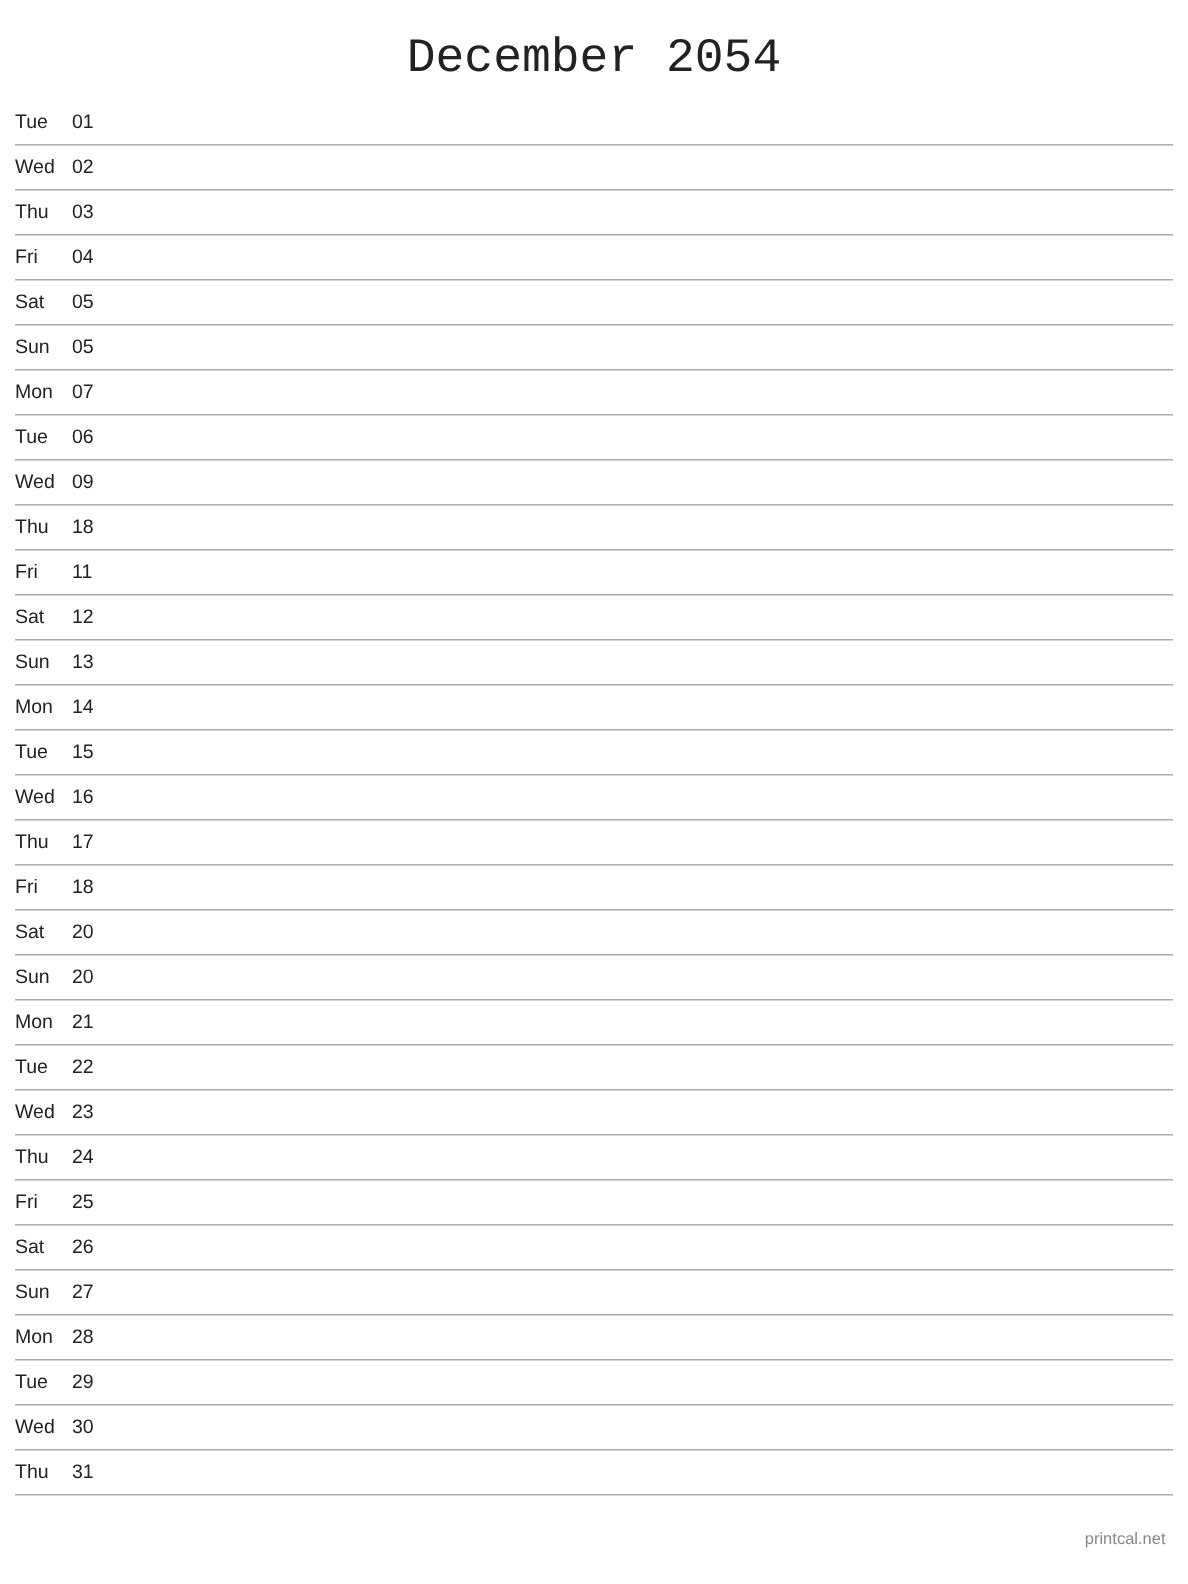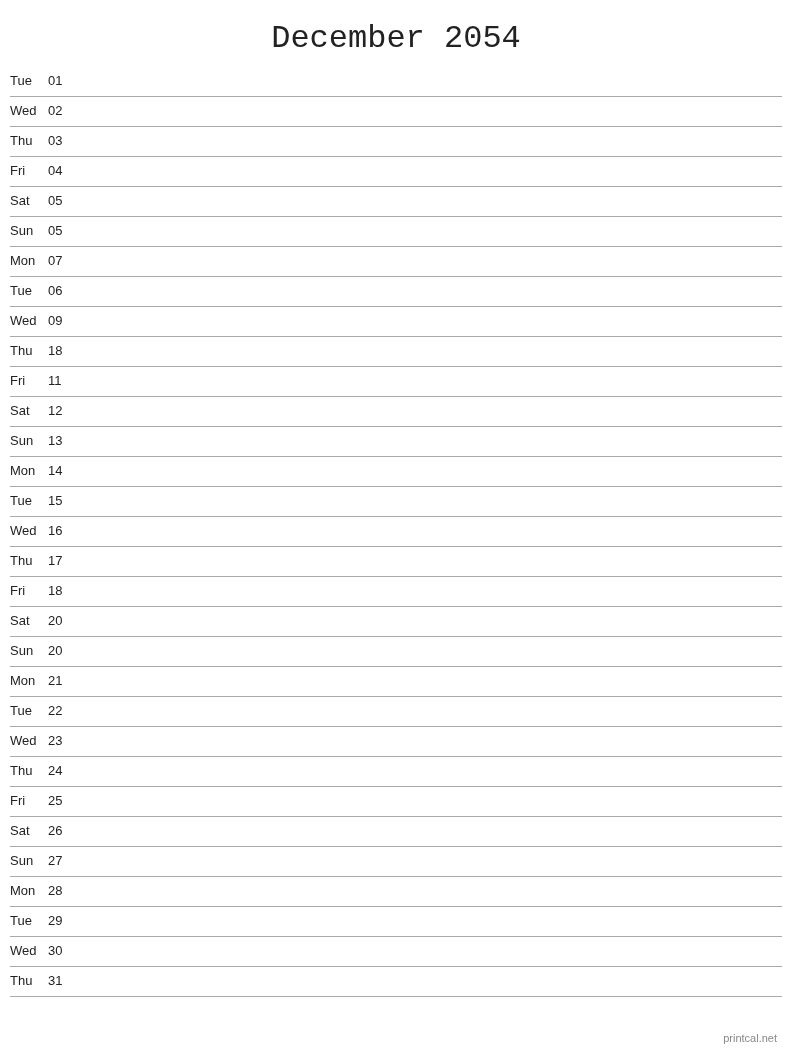--- a/index.html
+++ b/index.html
@@ -57,21 +57,21 @@
       padding-bottom: 2px;
     }
 
     .day-line {
       flex: 1;
       height: 1px;
     }
 
     .footer {
       position: absolute;
-      bottom: 12px;
+      bottom: 24px;
       right: 15px;
       font-size: 11px;
       color: #888;
     }
   </style>
 </head>
 <body>
 
 <h1 class="page-title">December 2054</h1>
 

